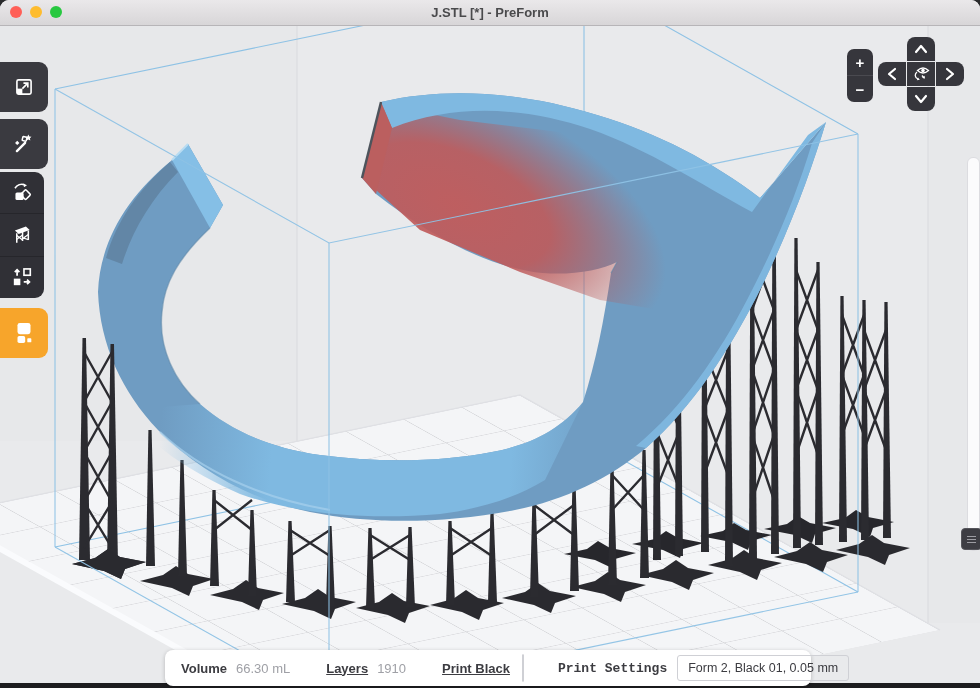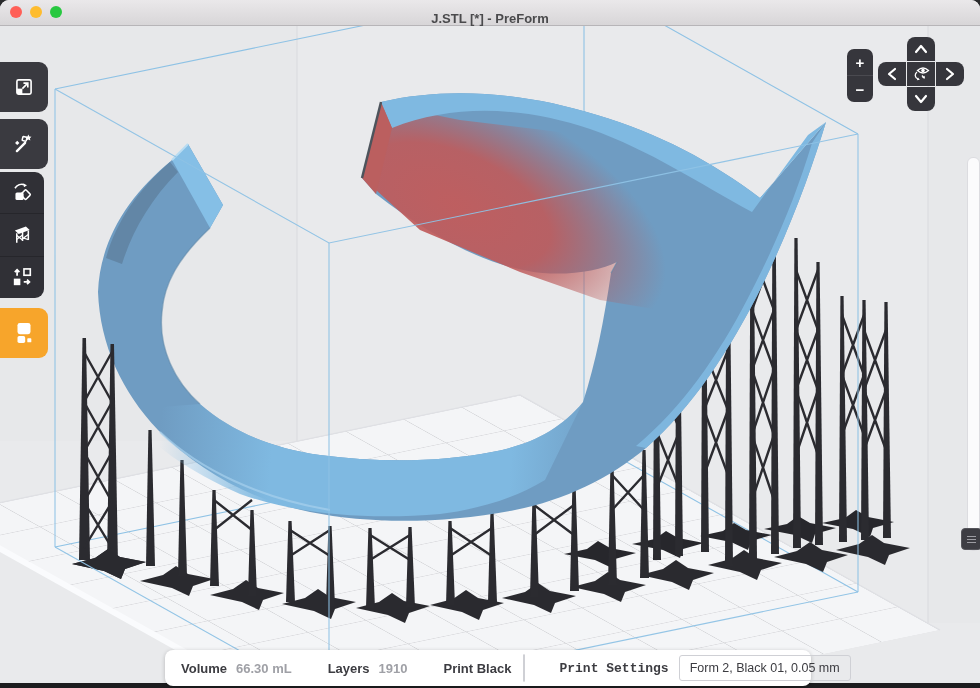--- a/index.html
+++ b/index.html
@@ -2,21 +2,21 @@
 <html><head>
 <meta charset="utf-8">
 <style>
   html,body{margin:0;padding:0;background:#2a2a2c;font-family:"Liberation Sans",sans-serif;}
   .window{position:relative;width:980px;height:688px;background:#e9eaec;overflow:hidden;border-radius:9px 9px 0 0;}
   
   .titlebar{position:absolute;left:0;top:0;width:980px;height:25px;
     background:linear-gradient(#eae8ea,#d8d6d8);border-bottom:1px solid #b7b5b8;z-index:40;}
   .lights{position:absolute;left:10px;top:6px;display:flex;gap:8px;}
   .light{width:12px;height:12px;border-radius:50%;}
-  .titletext{position:absolute;left:0;right:0;top:6px;height:25px;line-height:25px;text-align:center;
+  .titletext{position:absolute;left:0;right:0;top:0;height:25px;line-height:25px;text-align:center;
     font-size:13px;font-weight:700;color:#4a4a4c;}
   
   .tool-btn{position:absolute;left:0;width:48px;height:50px;background:#3a3a40;border-radius:0 9px 9px 0;
     display:flex;align-items:center;justify-content:center;z-index:30;cursor:pointer;}
   .tool-group{position:absolute;left:0;top:172px;width:44px;height:126px;background:#303036;
     border-radius:0 9px 9px 0;z-index:30;display:flex;flex-direction:column;}
   .tool-sub{flex:1;display:flex;align-items:center;justify-content:center;cursor:pointer;}
   .tool-sub + .tool-sub{border-top:1px solid #26262b;}
   .tool-active{background:#F7A52B;}
   
@@ -33,27 +33,27 @@
     border:1px solid #dcdce0;border-radius:6px;z-index:25;}
   .slider-handle{position:absolute;left:961px;top:528px;width:19px;height:20px;background:#3d3d43;
     border:1px solid #55555b;border-radius:4px;z-index:26;display:flex;flex-direction:column;
     align-items:center;justify-content:center;gap:2px;cursor:grab;}
   .grip{width:9px;height:1px;background:#9d9da3;}
   
   .statusbar{position:absolute;left:165px;top:650px;width:646px;height:36px;background:#fff;border-radius:8px;
     box-shadow:0 1px 4px rgba(0,0,0,.22);z-index:35;display:flex;align-items:center;padding:0 0 0 16px;
     box-sizing:border-box;}
   .sb-label{font-size:13px;font-weight:700;color:#3c3c41;white-space:nowrap;}
-  .sb-value{font-size:13px;color:#9fa0a6;margin-left:9px;white-space:nowrap;font-weight:bold;}
+  .sb-value{font-size:13px;color:#9fa0a6;margin-left:9px;white-space:nowrap;}
   .timebox{display:flex;margin-left:12px;height:26px;border:1px solid #cfd0d5;border-radius:6px;overflow:hidden;}
   .timebox .seg1{width:22px;background:#ebebee;color:#808086;font-size:12px;display:flex;align-items:center;
     justify-content:center;}
   .settingsbox{margin-left:10px;height:24px;border:1px solid #cfd0d5;border-radius:3px;display:flex;
     align-items:center;padding:0 10px;font-size:12.5px;color:#3c3c41;white-space:nowrap;cursor:pointer;}
-  .ml36{margin-left:36px;} .ml34{margin-left:34px;font-family:Liberation Mono, monospace;}
+  .ml36{margin-left:36px;text-decoration:underline;} .ml34{margin-left:34px;font-family:Liberation Mono, monospace;}
   .bottomstrip{position:absolute;left:0;top:683px;width:980px;height:5px;background:#1d1d1f;z-index:34;}
   svg.scene{position:absolute;left:0;top:25px;z-index:1;}
   .icon-svg{display:block;}
 </style>
 </head>
 <body>
 
 <div class="window">
 
   <svg class="scene" width="980" height="663" viewBox="0 25 980 663">

